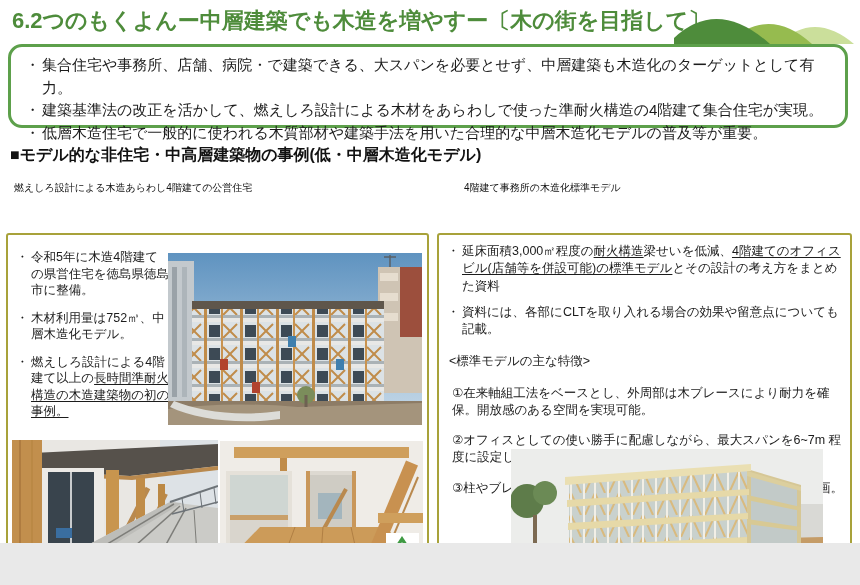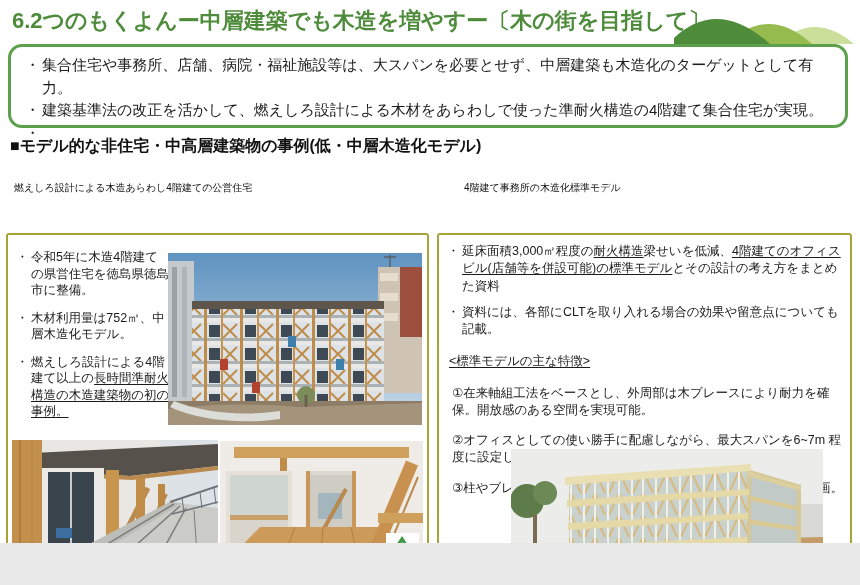--- a/index.html
+++ b/index.html
@@ -17,42 +17,42 @@
   
   .summary {
     position:absolute; left:8px; top:44px; width:840px; height:84px;
     border:3px solid #5da04b; border-radius:14px; box-sizing:border-box;
     padding:7px 14px 0 14px; background:#fff;
   }
   .summary ul { margin:0; padding:0; }
   .summary li { list-style:none; display:flex; font-size:15px; line-height:1.5; color:#1c1c1c; }
   .mk { flex:none; width:17px; }
   
-  .section-h { position:absolute; left:10px; top:136px; margin:0; font-size:16px; font-weight:bold; color:#111; }
+  .section-h { position:absolute; left:10px; top:145px; margin:0; font-size:16px; font-weight:bold; color:#111; }
   
   .col-title { position:absolute; top:181px; font-size:10px; line-height:1.45; color:#111; }
   .col-title.left { left:14px; }
   .col-title.right { left:464px; }
   
   .panel {
     position:absolute; top:233px; height:360px; border:2px solid #a8a23a;
     border-radius:3px; box-sizing:border-box; background:#fff;
   }
   .panelL { left:6px; width:423px; }
   .panelR { left:437px; width:415px; }
   
   .lBullets { position:absolute; left:8px; top:14px; width:154px; }
   .lBullets .item { display:flex; font-size:12.5px; line-height:1.32; margin-bottom:11px; }
   .mk2 { flex:none; width:15px; font-size:12.5px; }
   .u { text-decoration:underline; text-underline-offset:2px; }
   
   .rText { position:absolute; left:8px; top:8px; width:400px; font-size:12.5px; line-height:1.38; }
   .rText .item { display:flex; margin-bottom:9px; }
   .rText .feat { margin:0 0 13px 5px; }
-  .features-h { margin:15px 0 14px 2px; text-decoration:underline; text-underline-offset:2px; }
+  .features-h { margin:15px 0 14px 2px; text-underline-offset:2px; }
   
   .photoA { position:absolute; left:160px; top:18px; width:254px; height:172px; }
   .photoB { position:absolute; left:4px;  top:205px; width:206px; height:130px; }
   .photoC { position:absolute; left:212px; top:206px; width:203px; height:127px; }
   .photoD { position:absolute; left:72px; top:214px; width:312px; height:130px; }
   
   .pageno { position:absolute; left:815px; top:541px; font-size:16px; font-weight:600; color:#222; }
 </style>
 </head>
 <body>
@@ -64,28 +64,29 @@
   <svg class="mountains" viewBox="0 0 186 40" aria-hidden="true">
     <path d="M104,40 Q140,6 180,40 Z" fill="#cbdf9b"></path>
     <path d="M52,40 Q94,0 138,40 Z" fill="#96bb4f"></path>
     <path d="M-6,40 Q40,-10 96,40 Z" fill="#4e8c3b"></path>
   </svg>
 
   <div class="summary">
     <ul>
       <li>
         <span class="mk">・</span>
-        <span>集合住宅や事務所、店舗、病院・福祉施設等は、大スパンを必要とせず、中層建築も木造化のターゲットとして有力。</span>
+        <span>集合住宅や事務所、店舗、病院・で建築できる、大スパンを必要とせず、中層建築も木造化のターゲットとして有力。</span>
       </li>
       <li>
         <span class="mk">・</span>
         <span>建築基準法の改正を活かして、燃えしろ設計による木材をあらわしで使った準耐火構造の4階建て集合住宅が実現。</span>
       </li>
       <li>
         <span class="mk">・</span>
+        <span>低層木造住宅で一般的に使われる木質部材や建築手法を用いた合理的な中層木造化モデルの普及等が重要。</span>
       </li>
     </ul>
   </div>
 
   <h2 class="section-h">■モデル的な非住宅・中高層建築物の事例(低・中層木造化モデル)</h2>
 
   <div class="col-title left">
     <div>燃えしろ設計による木造あらわし4階建ての公営住宅</div>
   </div>
 

